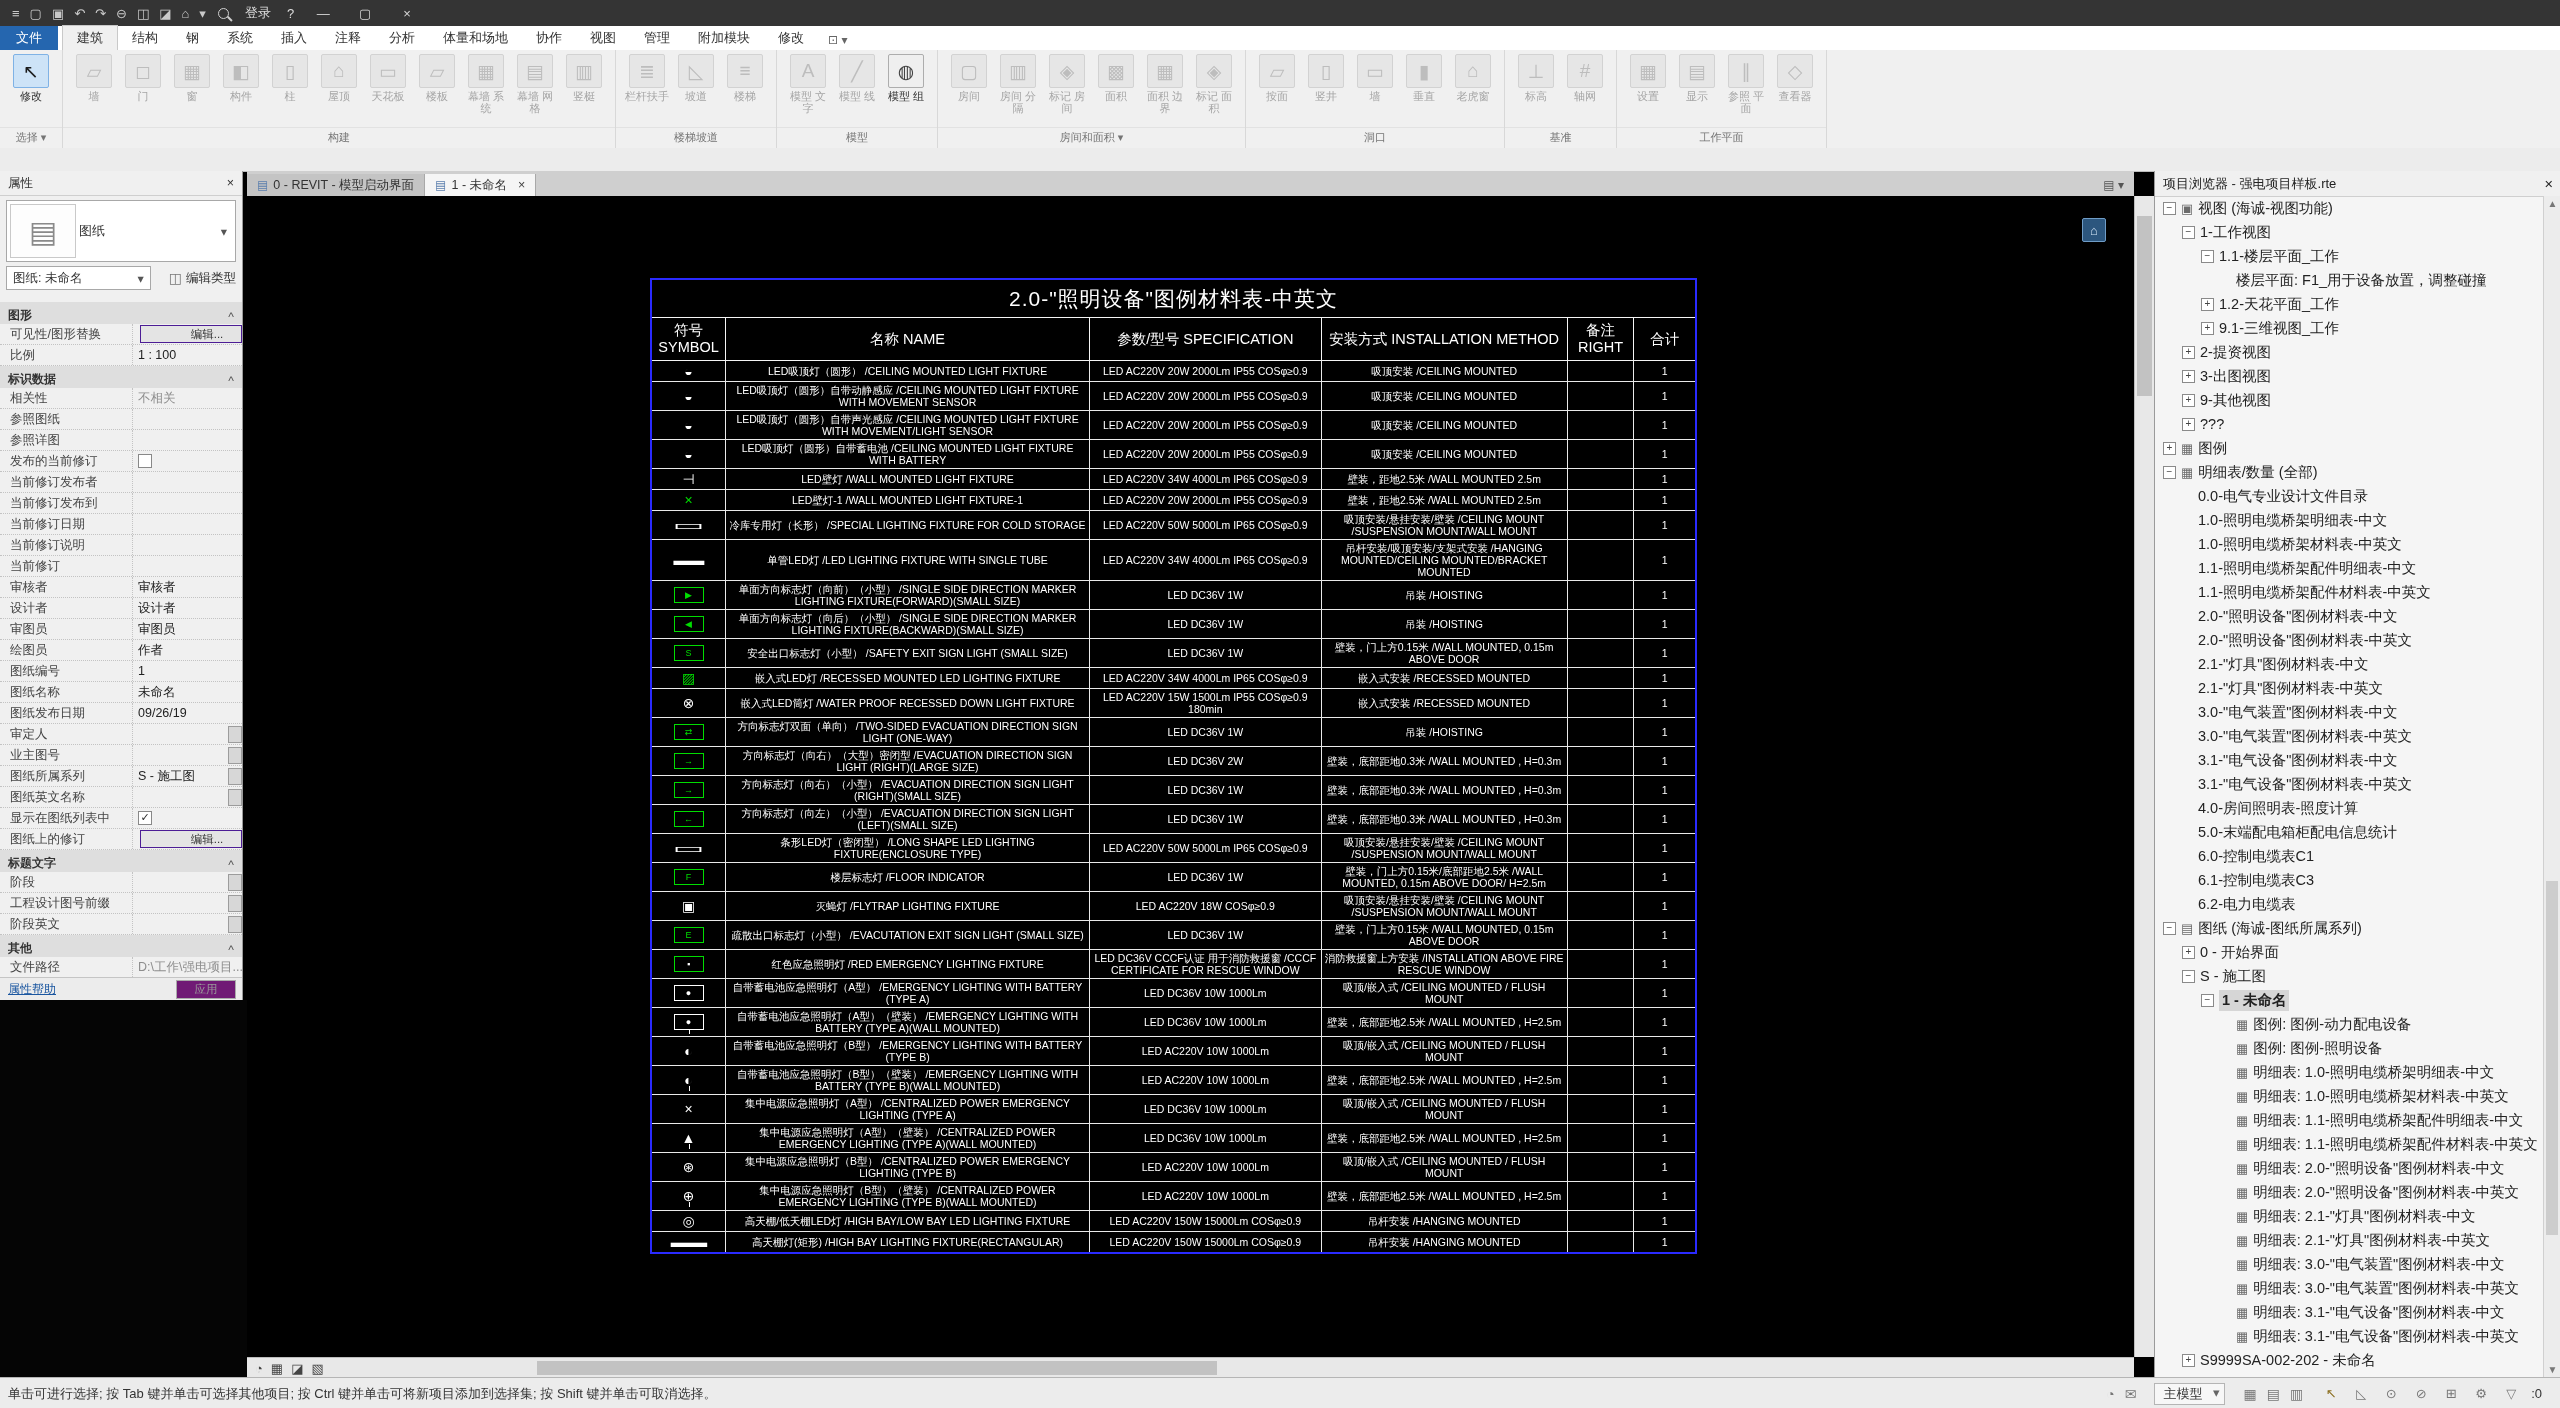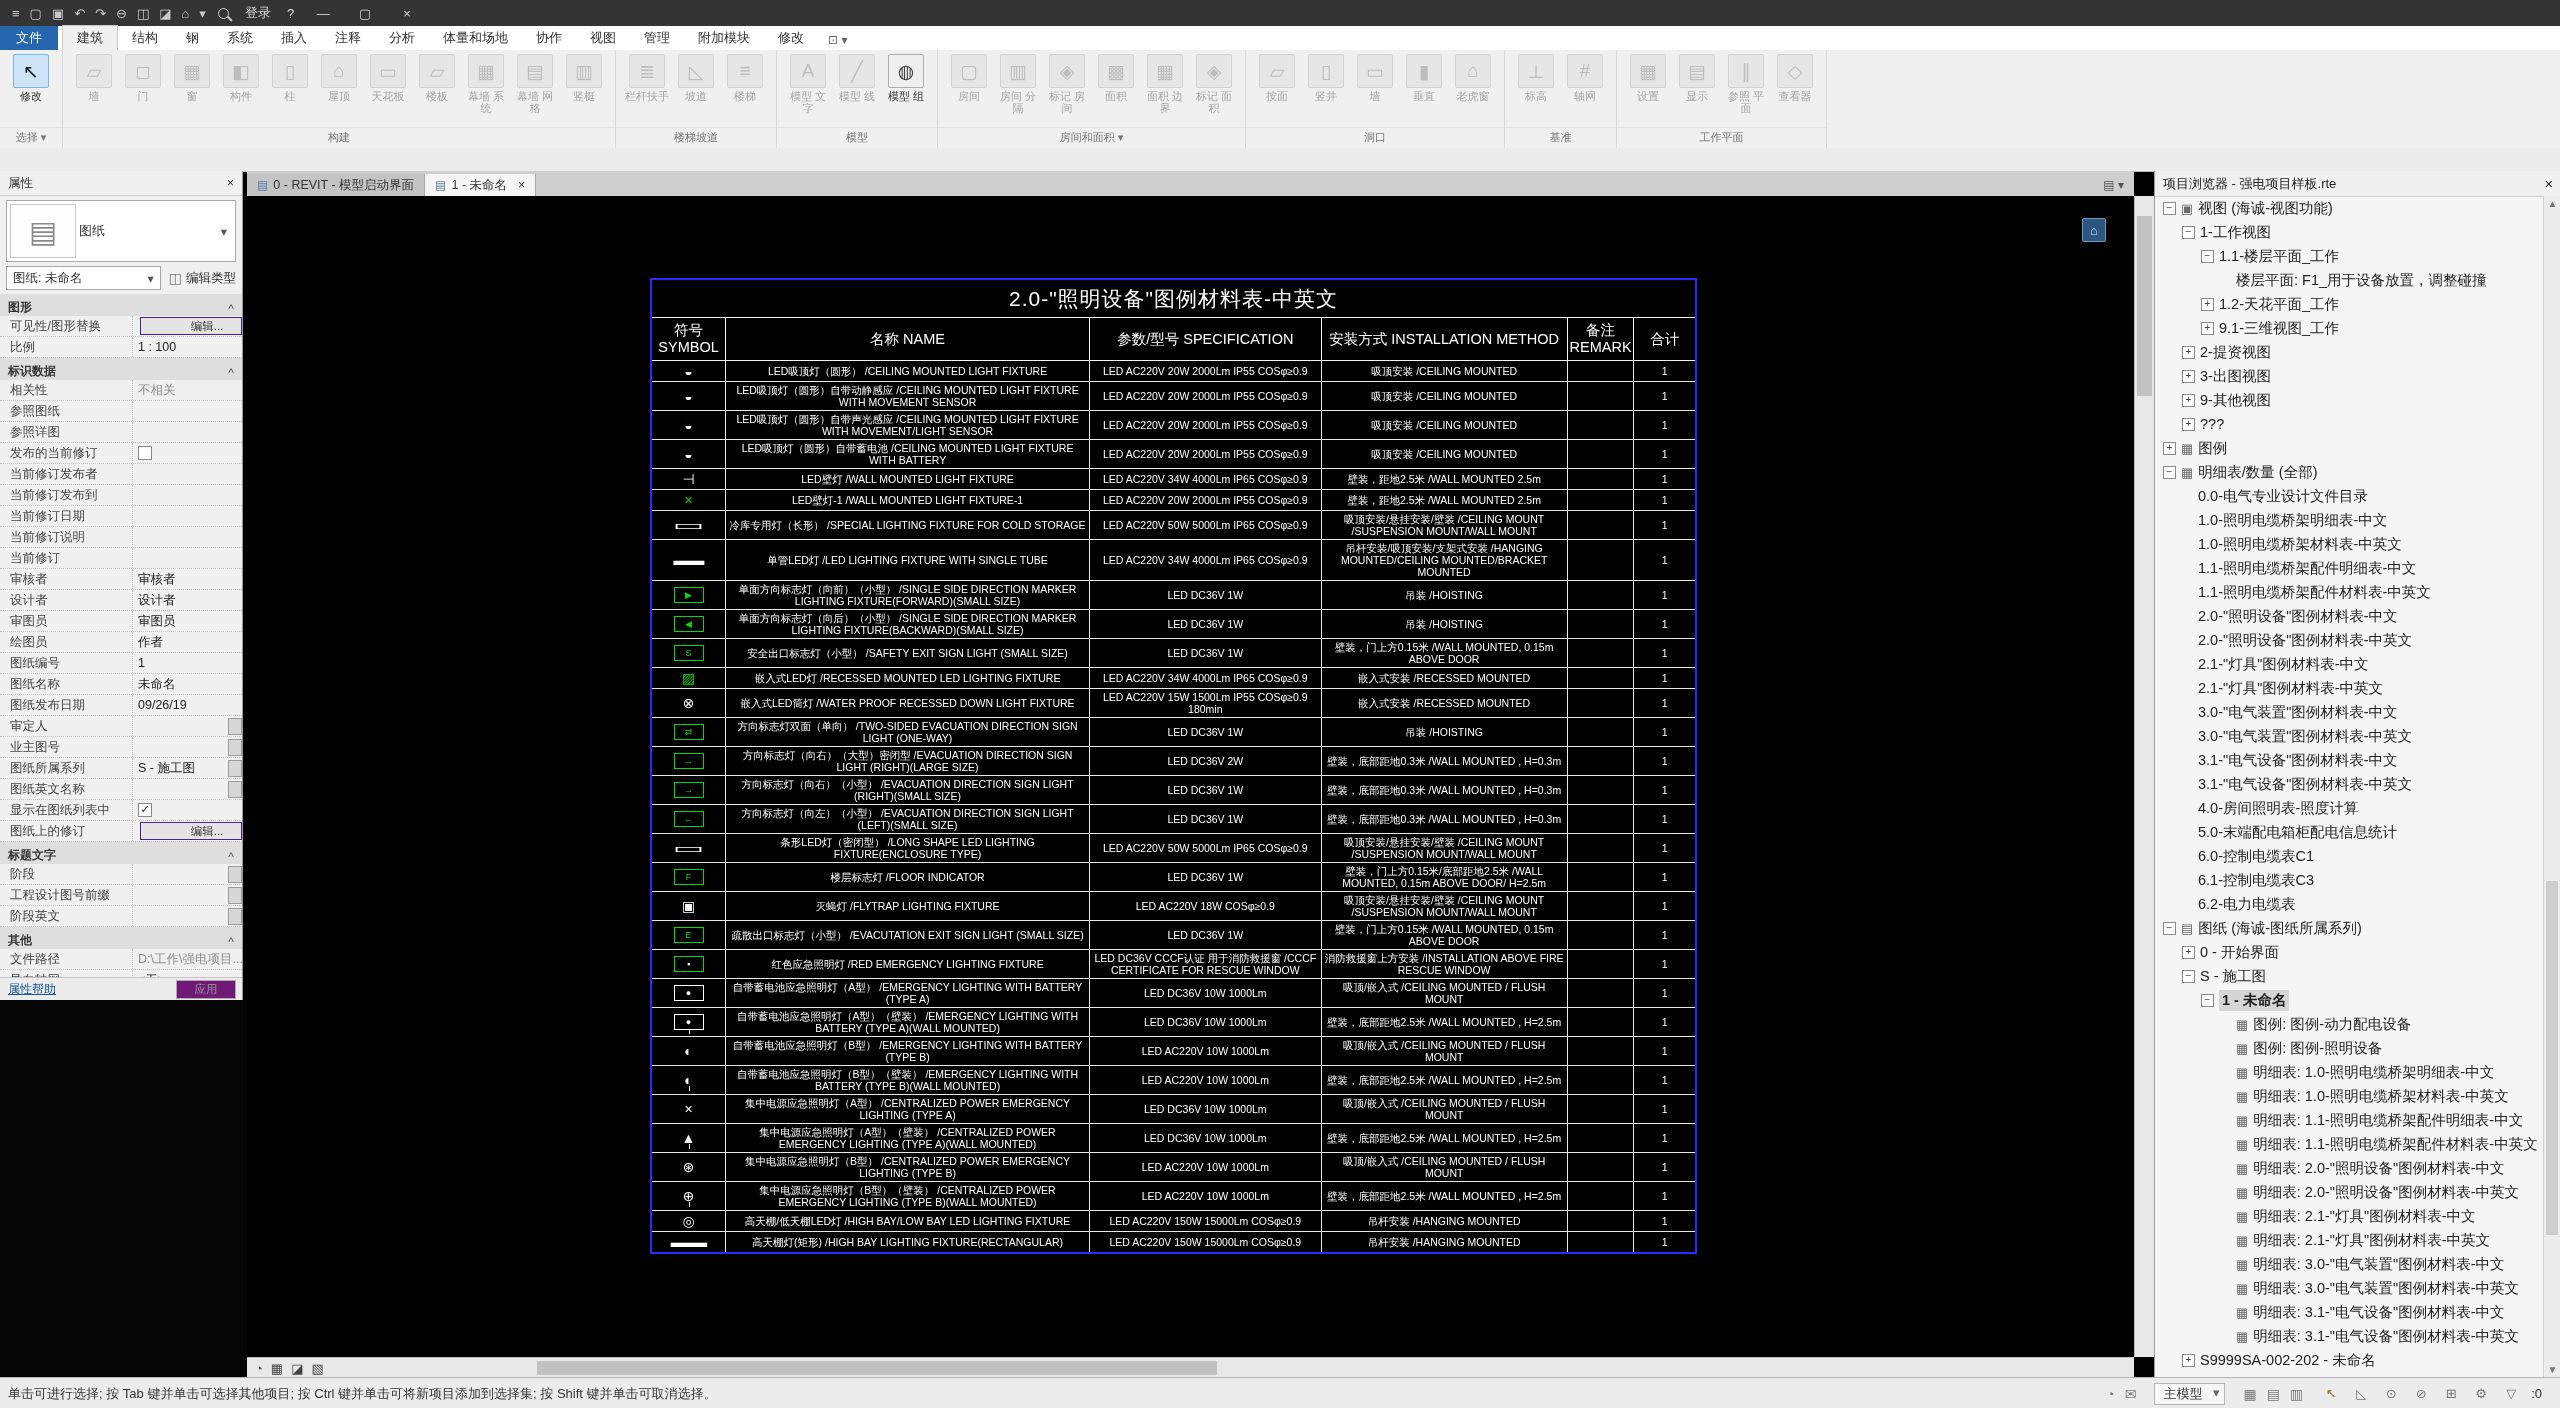--- a/index.html
+++ b/index.html
@@ -40,21 +40,21 @@
   
   .props{position:absolute;left:0;top:171px;width:242px;height:829px;background:#f0f0f0;
     border-right:1px solid #9a9a9a;font-size:12.5px;color:#333;overflow:hidden;}
   .ptitle{height:24px;display:flex;align-items:center;padding:0 8px;background:#f0f0f0;border-bottom:1px solid #cfcfcf;}
   .ptitle .t{flex:1;}
   .typesel{margin:4px 6px;height:60px;background:#fff;border:1px solid #a8a8a8;display:flex;align-items:center;}
   .typebox{width:64px;height:52px;margin:3px;border:1px solid #c9c9c9;display:flex;align-items:center;justify-content:center;
     font-size:30px;color:#8a8a8a;background:#fdfdfd;}
   .typelbl{flex:1;font-size:13px;}
   .typesel .car{padding:0 8px;color:#555;}
-  .instrow{margin:2px 6px 4px 6px;display:flex;gap:8px;align-items:center;justify-content:flex-end;}
+  .instrow{margin:2px 6px 12px 6px;display:flex;gap:18px;align-items:center;justify-content:flex-end;}
   .combo{flex:1;height:22px;background:#fff;border:1px solid #a8a8a8;display:flex;align-items:center;
     padding:0 6px;font-size:12.5px;}
   .combo .car{margin-left:auto;color:#555;}
   .edittype{display:flex;align-items:center;gap:4px;font-size:12.5px;color:#333;}
   .edittype .ic{font-size:14px;color:#777;}
   .psec{height:22px;background:#dedede;display:flex;align-items:flex-end;padding:0 8px;font-weight:bold;font-size:12px;}
   .pcar{margin-left:auto;color:#555;font-weight:normal;}
   .prow{height:20px;display:flex;align-items:center;border-bottom:1px dotted #c3c3c3;position:relative;}
   .pl{width:122px;padding-left:10px;color:#444;white-space:nowrap;overflow:hidden;}
   .pv{flex:1;border-left:1px dotted #c3c3c3;height:100%;display:flex;align-items:center;padding-left:5px;
@@ -568,21 +568,21 @@
             <div>名称 NAME</div>
           </div>
           <div>
             <div>参数/型号 SPECIFICATION</div>
           </div>
           <div>
             <div>安装方式 INSTALLATION METHOD</div>
           </div>
           <div>
             <div>备注</div>
-            <div>REMARK</div>
+            <div>RIGHT</div>
           </div>
           <div>
             <div>合计</div>
           </div>
         </div>
       <div id="cbody">
           <div class="crow" style="grid-template-columns: 7.1% 34.9% 22.2% 23.6% 6.4% 5.8%;">
             <div>
               <span class="sym" style="color: rgb(255, 255, 255);">◒</span>
             </div>

